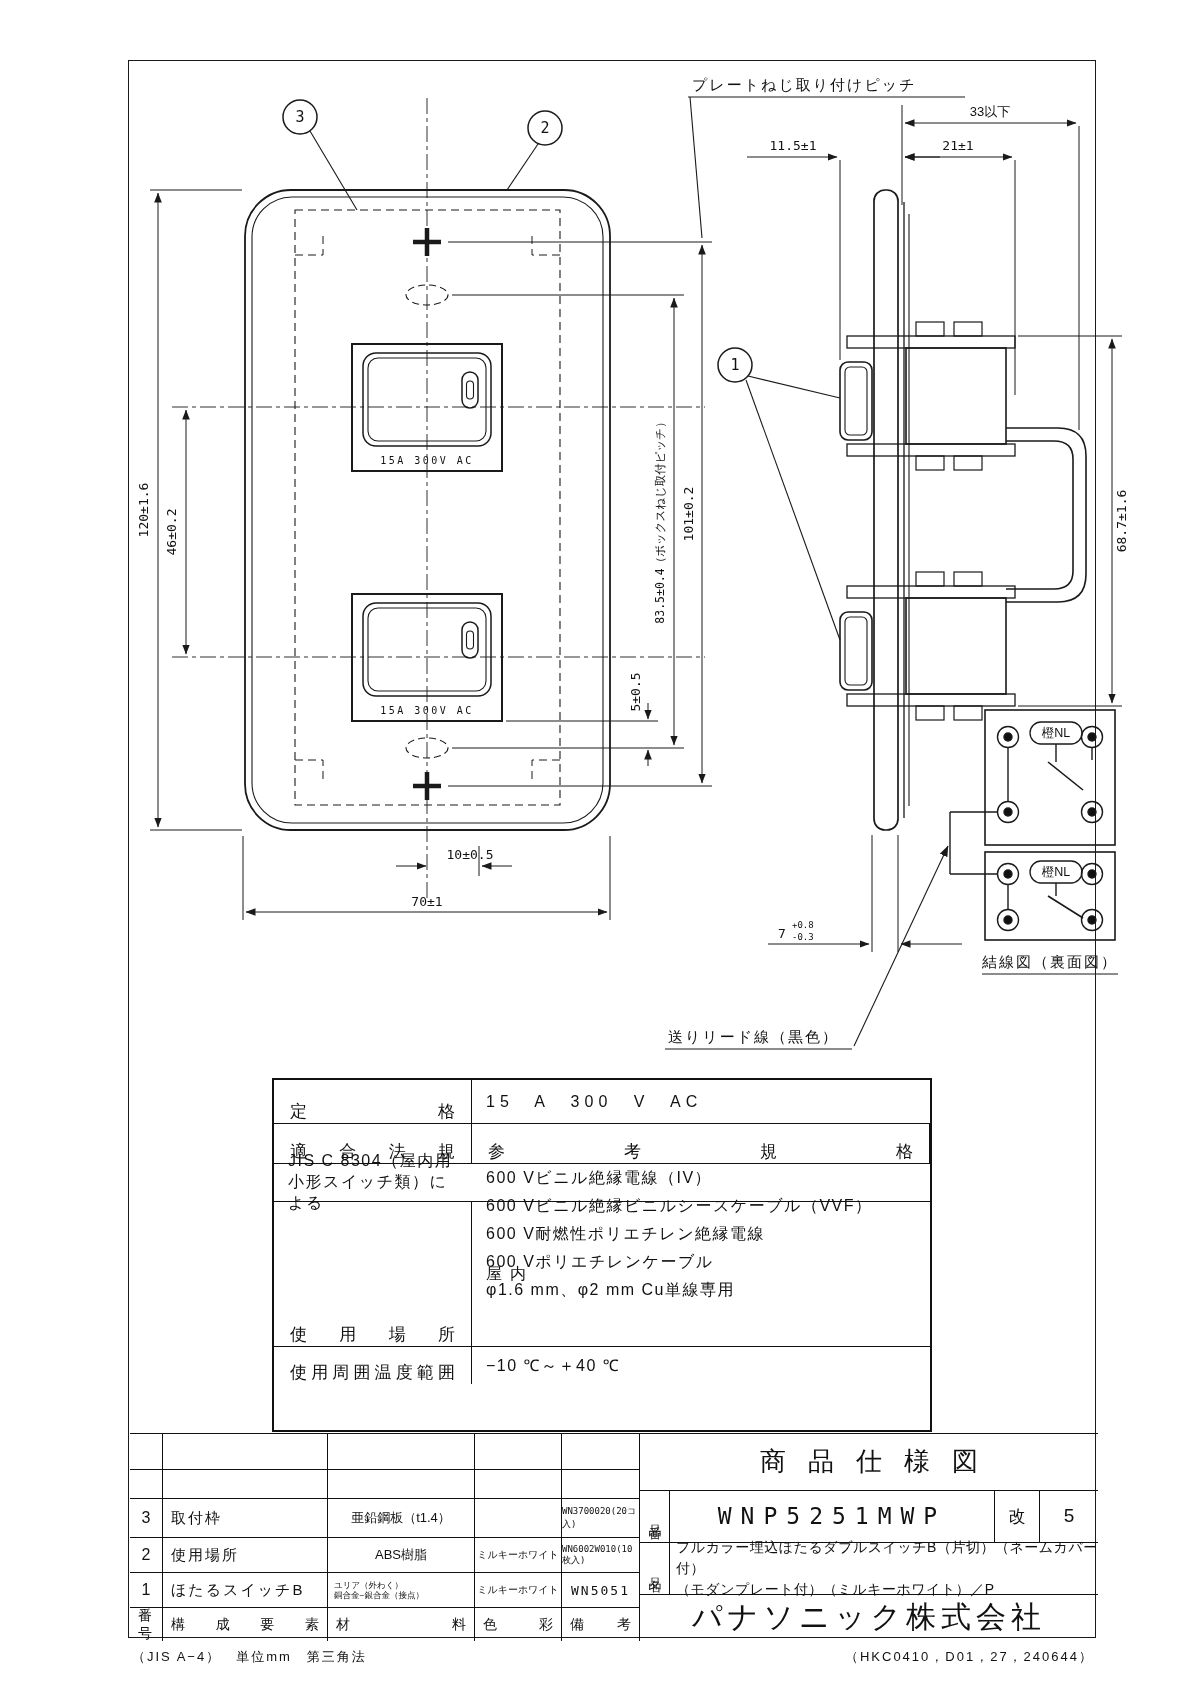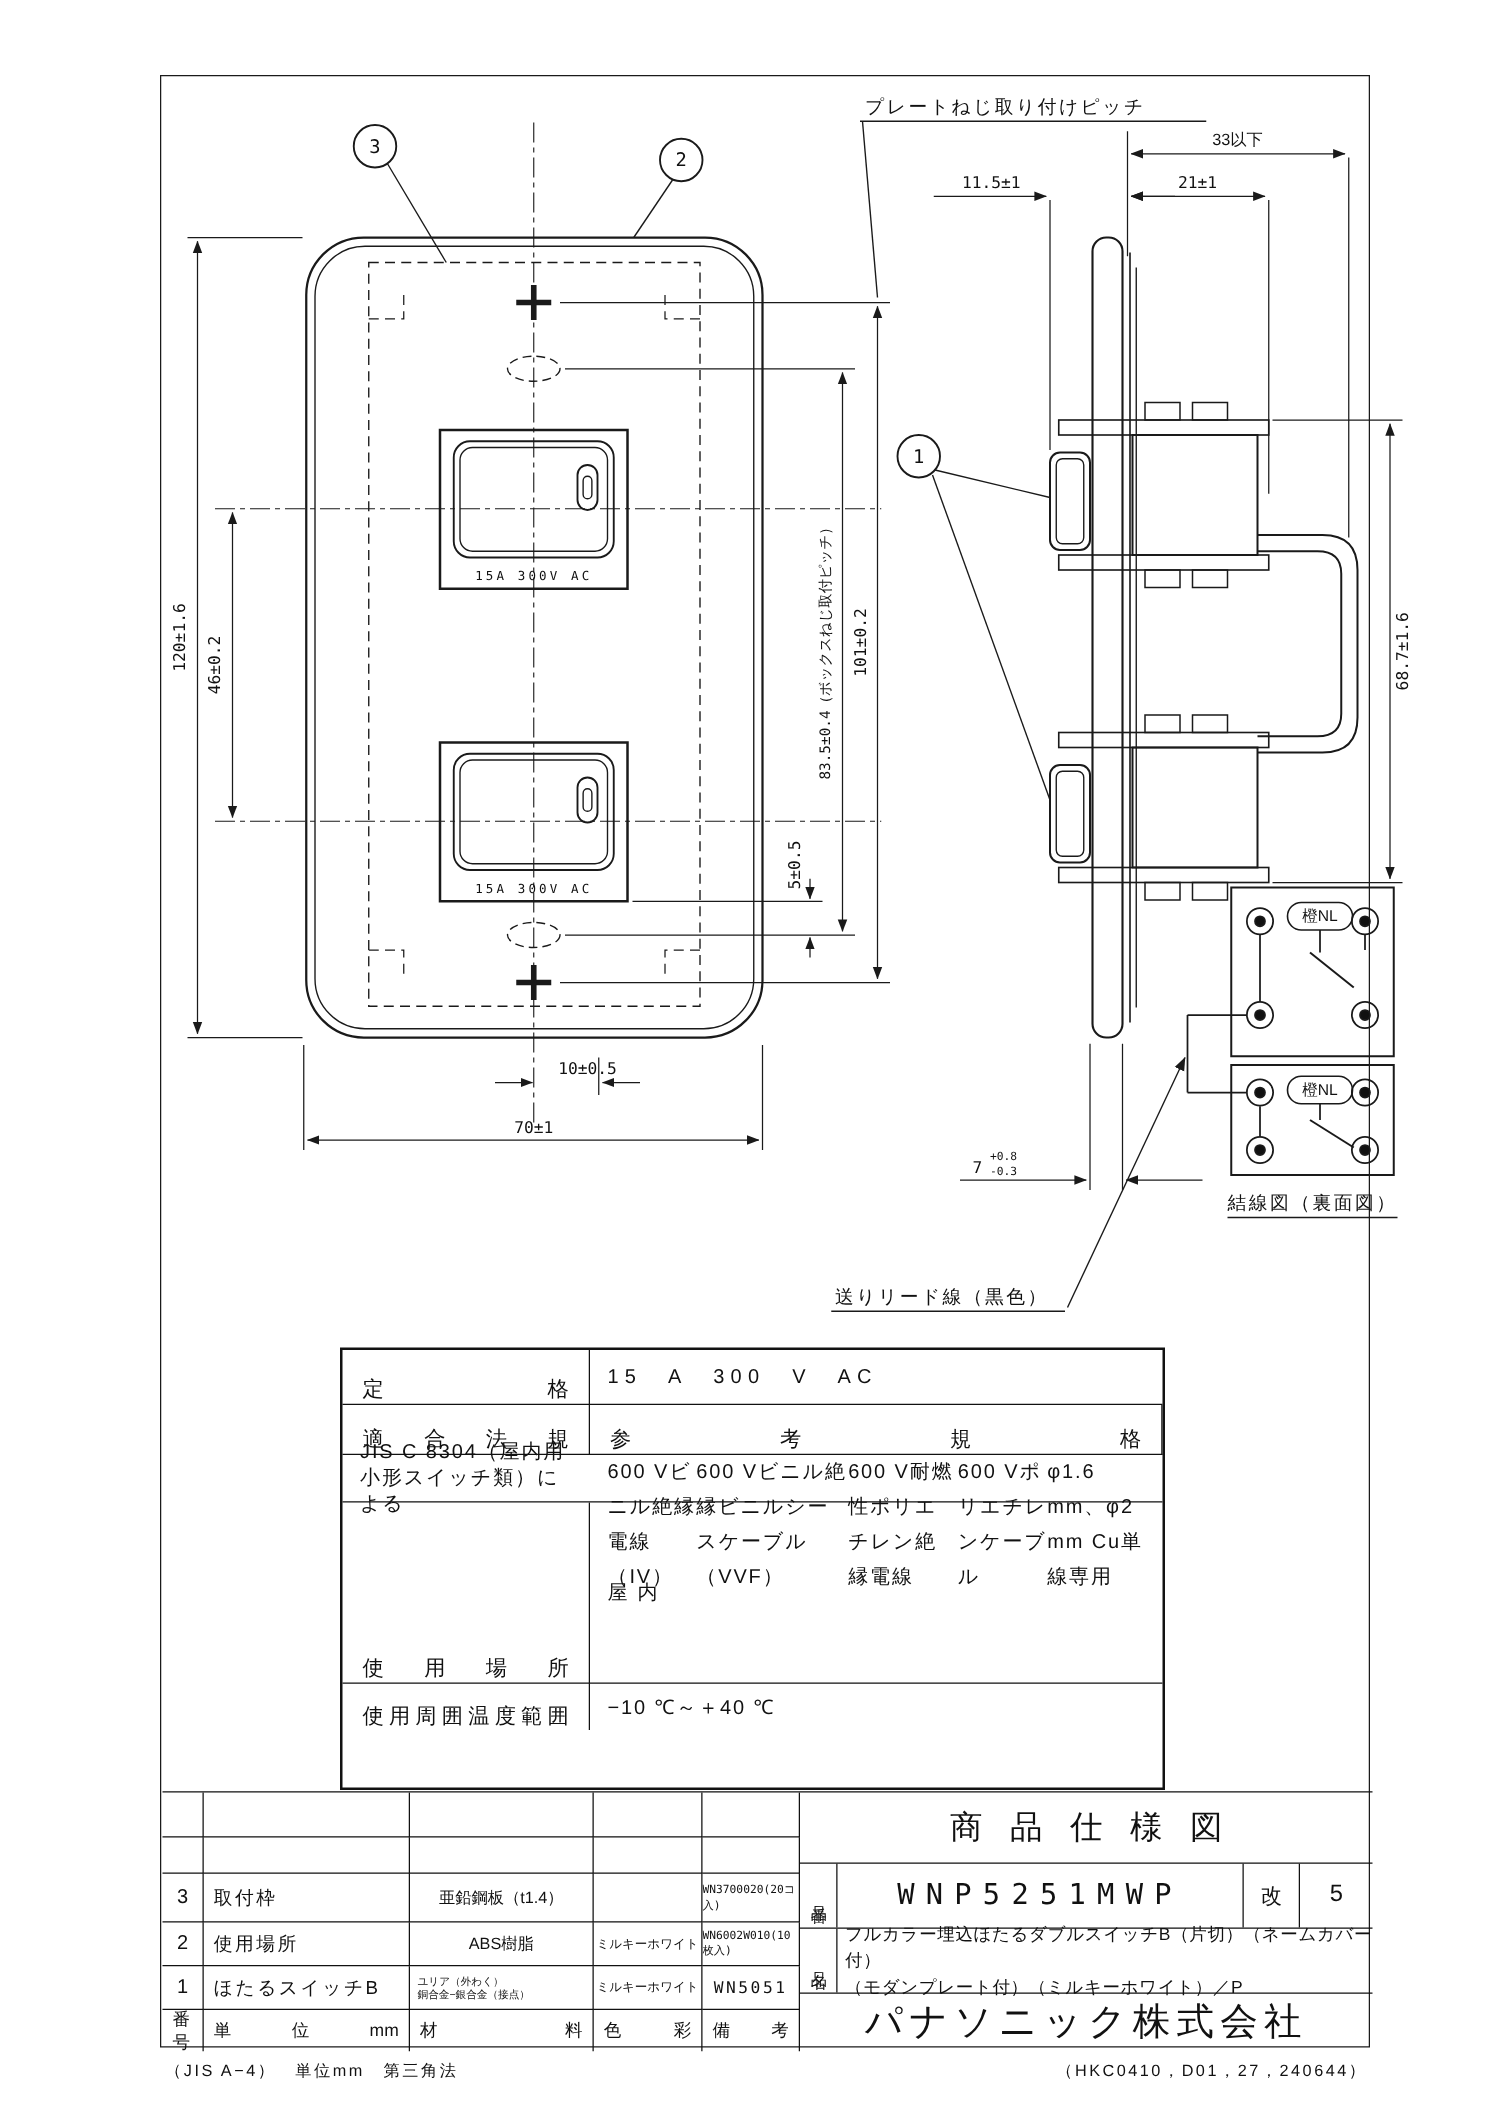--- a/index.html
+++ b/index.html
@@ -14,21 +14,21 @@
   .bal{font:15px "DejaVu Sans Mono",monospace;}
   .rating{font:10px "DejaVu Sans Mono",monospace;letter-spacing:2.5px;}
 
   
   .spec{position:absolute;left:272px;top:1078px;width:660px;border:2px solid #111;box-sizing:border-box;display:grid;grid-template-columns:198px 1fr;grid-template-rows:44px 40px 38px 145px 37px 46px;}
   .spec .lab{border-right:1.8px solid #111;border-bottom:1.8px solid #111;display:flex;align-items:flex-end;box-sizing:border-box;padding:0 16px;font-size:17px;}
   .spec .lab span{display:block;width:100%;text-align:justify;text-align-last:justify;}
   .spec .val{border-bottom:1.8px solid #111;display:flex;align-items:center;box-sizing:border-box;padding:0 14px;font-size:16px;letter-spacing:1.5px;}
   .spec .last{border-bottom:none;}
   .spec .rating-val{letter-spacing:5px;word-spacing:12px;}
-  .spec .wires{flex-direction:row;align-items:flex-start;justify-content:center;line-height:28px;}
+  .spec .wires{flex-direction:column;align-items:flex-start;justify-content:space-between;line-height:28px;}
   .spec .in-val{letter-spacing:8px;}
 
   
   .band{position:absolute;left:130px;top:1433px;width:968px;height:207px;box-sizing:border-box;border-top:1.6px solid #111;display:flex;}
   .parts{width:510px;display:grid;grid-template-columns:33px 165px 147px 87px 78px;grid-template-rows:36px 29px 39px 35px 35px 33px;box-sizing:border-box;}
   .parts .c{border-right:1.4px solid #111;border-bottom:1.4px solid #111;display:flex;align-items:center;justify-content:center;box-sizing:border-box;overflow:hidden;}
   .parts .rowlast{border-bottom:none;}
   .parts .comp{justify-content:flex-start;padding-left:8px;font-size:15px;letter-spacing:2px;}
   .parts .mat{font-size:13px;}
   .parts .mat2{flex-direction:column;font-size:8.5px;line-height:10px;align-items:flex-start;padding-left:6px;}
@@ -345,21 +345,21 @@
       <div>ユリア（外わく）</div>
       <div>銅合金−銀合金（接点）</div>
     </div>
     <div class="c col">ミルキーホワイト</div>
     <div class="c note-l">WN5051</div>
 
     <div class="c hd rowlast">
         <span>番号</span>
       </div>
     <div class="c hd rowlast">
-        <span>単位mm</span>
+        <span>構成要素</span>
       </div>
     <div class="c hd rowlast">
         <span>材料</span>
       </div>
     <div class="c hd rowlast">
         <span>色彩</span>
       </div>
     <div class="c hd rowlast">
         <span>備考</span>
       </div>

